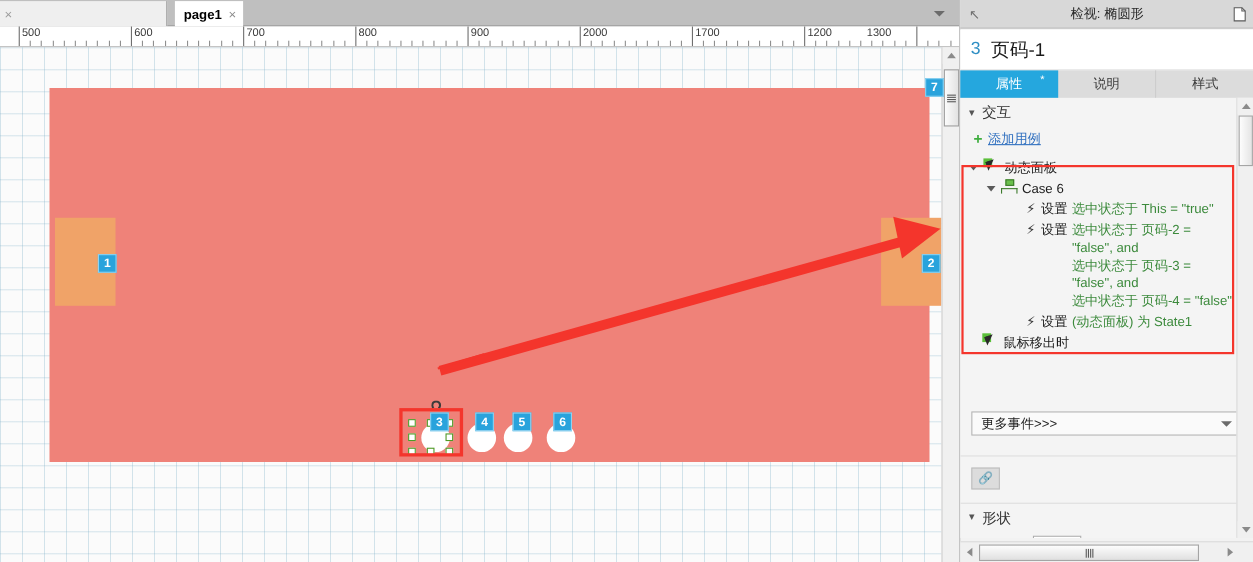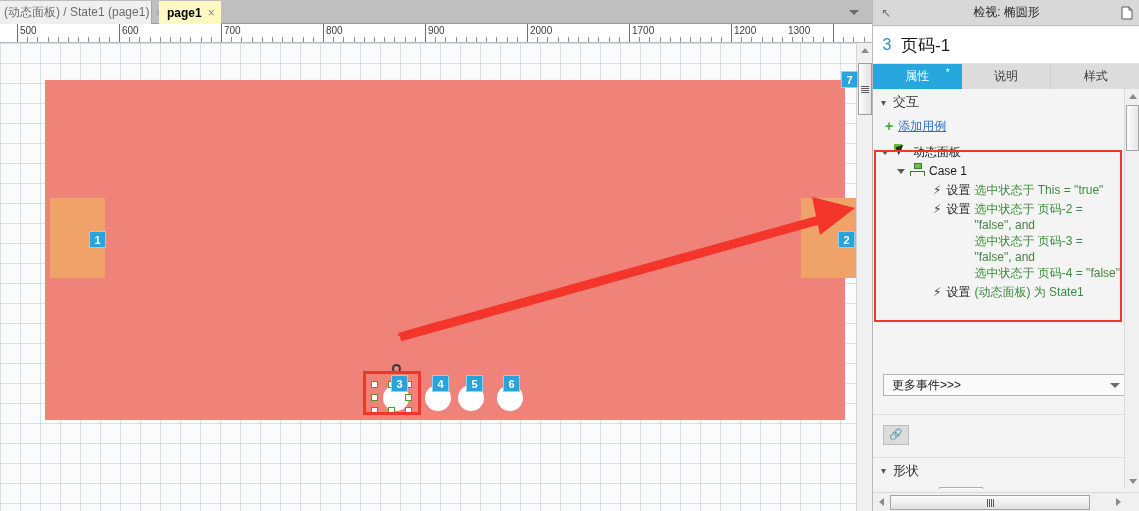--- a/index.html
+++ b/index.html
@@ -22,21 +22,21 @@
     background: #bfbfbf;
     border-bottom: 1px solid #9a9a9a;
   }
   .tab {
     position: absolute; top: 1px; height: 23px;
     display: flex; align-items: center;
     padding: 0 6px 0 8px;
     font-size: 12px; white-space: nowrap;
   }
   .tab.inactive { color: #6c6c6c; background: #efefef; border-right: 1px solid #a8a8a8; }
-  .tab.active { background: #fef9c3; color: #000000; font-weight: bold; }
+  .tab.active { background: #ffffff; color: #000000; font-weight: bold; }
   .tab .tlabel { margin-right: 6px; }
   .tab .tclose { color: #9a9a9a; font-size: 12px; cursor: pointer; }
   .tab.active .tclose { color: #8a8a8a; font-weight: normal; }
   #tab-breadcrumb { left: -4px; width: 156px; }
   #tab-page1 { left: 159px; width: 62px; }
   #tabbar-dropdown {
     position: absolute; right: 6px; top: 0; width: 24px; height: 24px;
     display: flex; align-items: center; justify-content: center; cursor: pointer;
   }
   .caret-down {
@@ -301,21 +301,20 @@
 </style>
 </head>
 <body>
 
 <div id="app">
 
   <div id="editor">
 
     <div id="tabbar">
       <div id="tab-breadcrumb" class="tab inactive">
-        <span class="tlabel">(动态面板) / State1 (page1)</span>
         <span class="tclose">×</span>
       </div>
       <div id="tab-page1" class="tab active">
         <span class="tlabel">page1</span>
         <span class="tclose">×</span>
       </div>
       <div id="tabbar-dropdown">
         <span class="caret-down"></span>
       </div>
     </div>
@@ -513,21 +512,21 @@
 
         <div class="tnode">
           <span class="tarrow open"></span>
           <span class="ticon ico-cursor"></span>
           <span class="tlabel2">动态面板</span>
         </div>
 
         <div class="tnode" style="padding-left:24px">
           <span class="tarrow open"></span>
           <span class="ticon ico-case"></span>
-          <span class="tlabel2">Case 1</span>
+          <span class="tlabel2">Case 6</span>
         </div>
 
         <div class="tnode" style="padding-left:60px">
           <span class="tbolt">⚡</span>
           <span class="tlabel2">设置</span>
           <span class="tlabel-green" style="margin-left:4px">选中状态于 This = "true"</span>
         </div>
 
         <div class="tnode" style="padding-left:60px">
           <span class="tbolt">⚡</span>
@@ -537,20 +536,24 @@
  选中状态于 页码-4 = "false"</span>
         </div>
 
         <div class="tnode" style="padding-left:60px">
           <span class="tbolt">⚡</span>
           <span class="tlabel2">设置</span>
           <span class="tlabel-green" style="margin-left:4px">(动态面板) 为 State1</span>
         </div>
 
 
+        <div class="tnode" style="padding-left:8px">
+          <span class="ticon ico-cursor" style="margin-left:11px"></span>
+          <span class="tlabel2">鼠标移出时</span>
+        </div>
       </div>
 
       <div id="more-events">
         <span class="mtext">更多事件&gt;&gt;&gt;</span>
         <span class="mcaret caret-down"></span>
       </div>
 
       <div id="textlink-sec">
         <span id="textlink-btn">🔗</span>
       </div>

